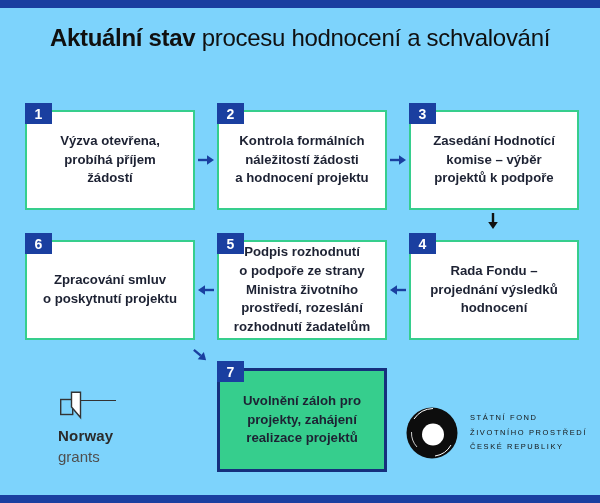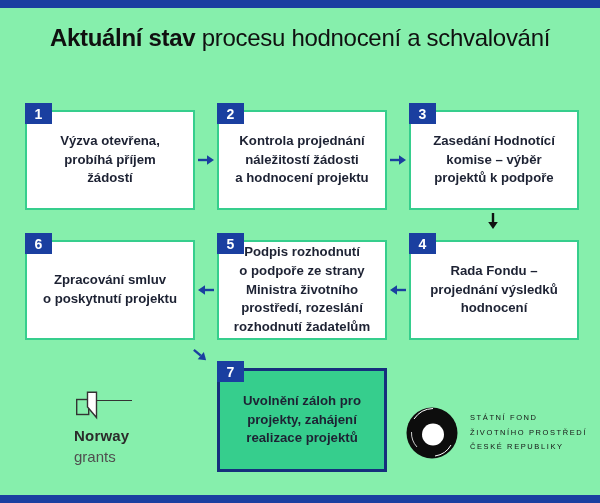--- a/index.html
+++ b/index.html
@@ -1,16 +1,16 @@
 <!DOCTYPE html>
 <html><head>
 <meta charset="utf-8">
 <style>
   html,body{margin:0;padding:0;background:#fff;}
-  .page{position:relative;width:600px;height:503px;background:#86efac;overflow:hidden;
+  .page{position:relative;width:600px;height:503px;background:#7dd3fc;overflow:hidden;
         font-family:"Liberation Sans", sans-serif;}
   .bar{position:absolute;left:0;width:600px;height:8px;background:#1A3FA0;}
   .bar.top{top:0;}
   .bar.bottom{bottom:0;}
 
   
   .titlewrap{position:absolute;top:22px;left:0;width:600px;text-align:center;
              color:#101010;font-size:24px;line-height:32px;letter-spacing:-0.3px;}
   .titlewrap .b{font-weight:700;}
 
@@ -35,21 +35,21 @@
   .arrow{position:absolute;width:18px;height:16px;}
   .arrow svg{display:block;}
   #a12{left:197px;top:152px;}
   #a23{left:389px;top:152px;}
   #a45{left:389px;top:282px;transform:rotate(180deg);}
   #a56{left:197px;top:282px;transform:rotate(180deg);}
   #a34{left:484px;top:213px;transform:rotate(90deg);}
   #a67{left:191px;top:347px;transform:rotate(40deg);}
 
   
-  .norway{position:absolute;left:74px;top:390px;color:#2B2B2B;}
+  .norway{position:absolute;left:58px;top:390px;color:#2B2B2B;}
   .norway .nname{font-size:15px;font-weight:700;margin-top:3px;letter-spacing:0.2px;}
   .norway .ngrants{font-size:15px;font-weight:400;color:#4F4F4F;margin-top:4px;}
 
   
   .sfzp{position:absolute;left:405px;top:406px;display:flex;align-items:center;gap:11px;}
   .sfzp .stxt{font-size:7.5px;letter-spacing:1.6px;line-height:14.5px;color:#141414;
               font-weight:500;white-space:pre-line;}
 </style>
 </head>
 <body>
@@ -62,21 +62,21 @@
   </div>
 
   <div class="step" id="s1">
     <span class="badge">1</span>
     <div class="stext">Výzva otevřena,
 probíhá příjem
 žádostí</div>
   </div>
   <div class="step" id="s2">
     <span class="badge">2</span>
-    <div class="stext">Kontrola projednání
+    <div class="stext">Kontrola formálních
 náležitostí žádosti
 a hodnocení projektu</div>
   </div>
   <div class="step" id="s3">
     <span class="badge">3</span>
     <div class="stext">Zasedání Hodnotící
 komise – výběr
 projektů k podpoře</div>
   </div>
   <div class="step" id="s4">

